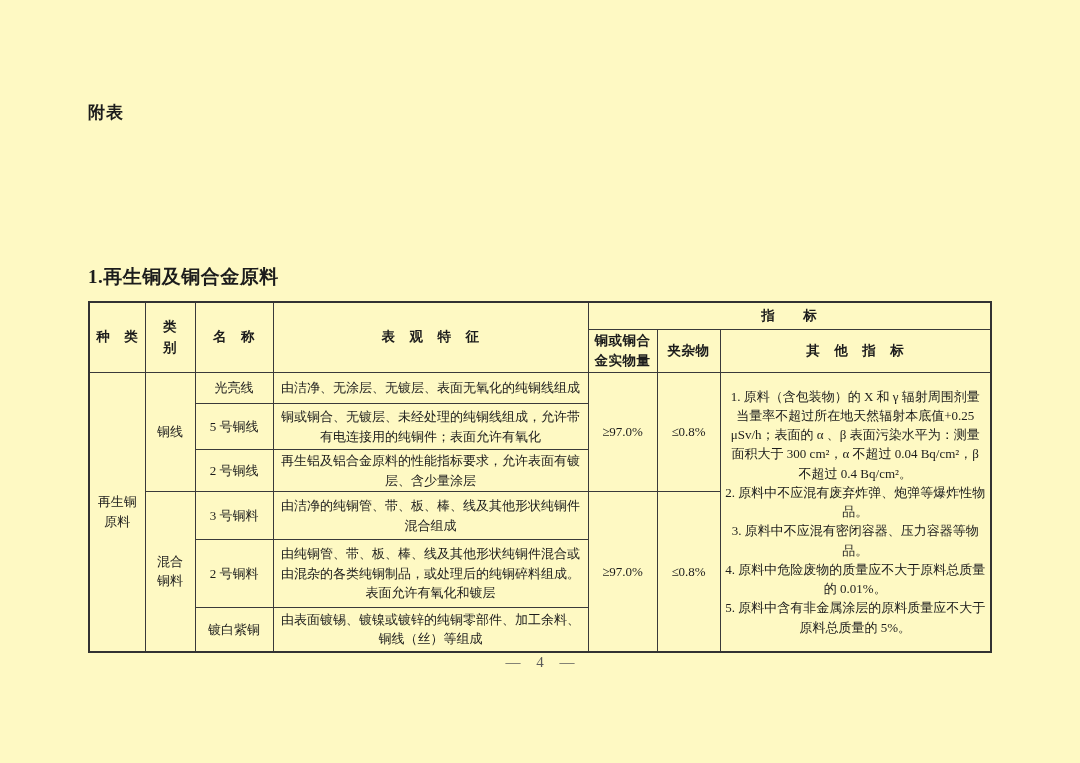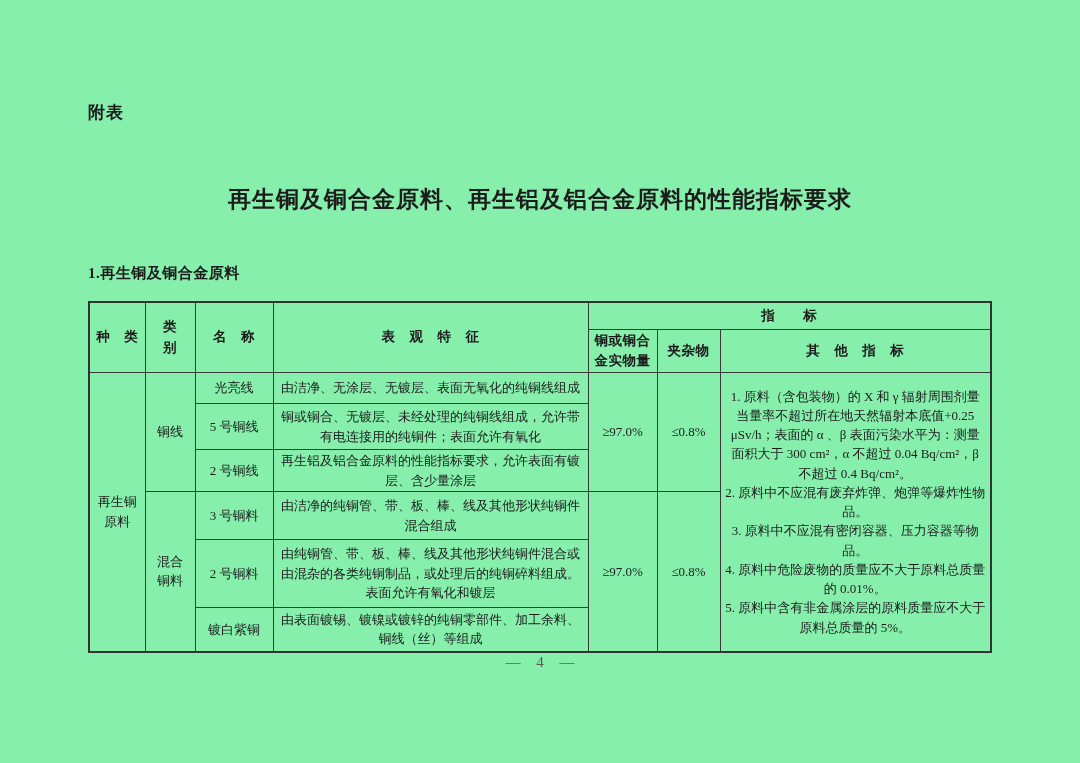--- a/index.html
+++ b/index.html
@@ -1,21 +1,21 @@
 <!DOCTYPE html>
 <html><head>
 <meta charset="utf-8">
 <style>
   html, body { margin: 0; padding: 0; background: #e9e9e9; }
   .page {
     position: relative;
     width: 1080px;
     height: 763px;
     margin: 0 auto;
-    background: #86efac;
+    background: #fef9c3;
     font-family: "Liberation Serif", serif;
     color: #1c1c1c;
     overflow: hidden;
   }
   .doc-tag {
     position: absolute;
     left: 88px;
     top: 101px;
     font-family: "Liberation Sans", sans-serif;
     font-weight: 600;
@@ -31,21 +31,21 @@
     font-family: "Liberation Sans", sans-serif;
     font-weight: 700;
     font-size: 23px;
     letter-spacing: 1px;
   }
   .section-heading {
     position: absolute;
     left: 88px;
     top: 264px;
     font-weight: 700;
-    font-size: 15px;
+    font-size: 19px;
     letter-spacing: 0.5px;
   }
   table.materials {
     position: absolute;
     left: 88px;
     top: 301px;
     width: 902px;
     border-collapse: collapse;
     table-layout: fixed;
   }
@@ -96,21 +96,20 @@
     word-spacing: 12px;
   }
 </style>
 </head>
 <body>
 
 <div class="page">
 
   <div class="doc-tag">附表</div>
 
-  <div class="doc-title">再生铜及铜合金原料、再生铝及铝合金原料的性能指标要求</div>
 
   <div class="section-heading">1.再生铜及铜合金原料</div>
 
   <table class="materials">
     <colgroup>
       <col style="width:56px">
       <col style="width:50px">
       <col style="width:78px">
       <col style="width:315px">
       <col style="width:69px">

